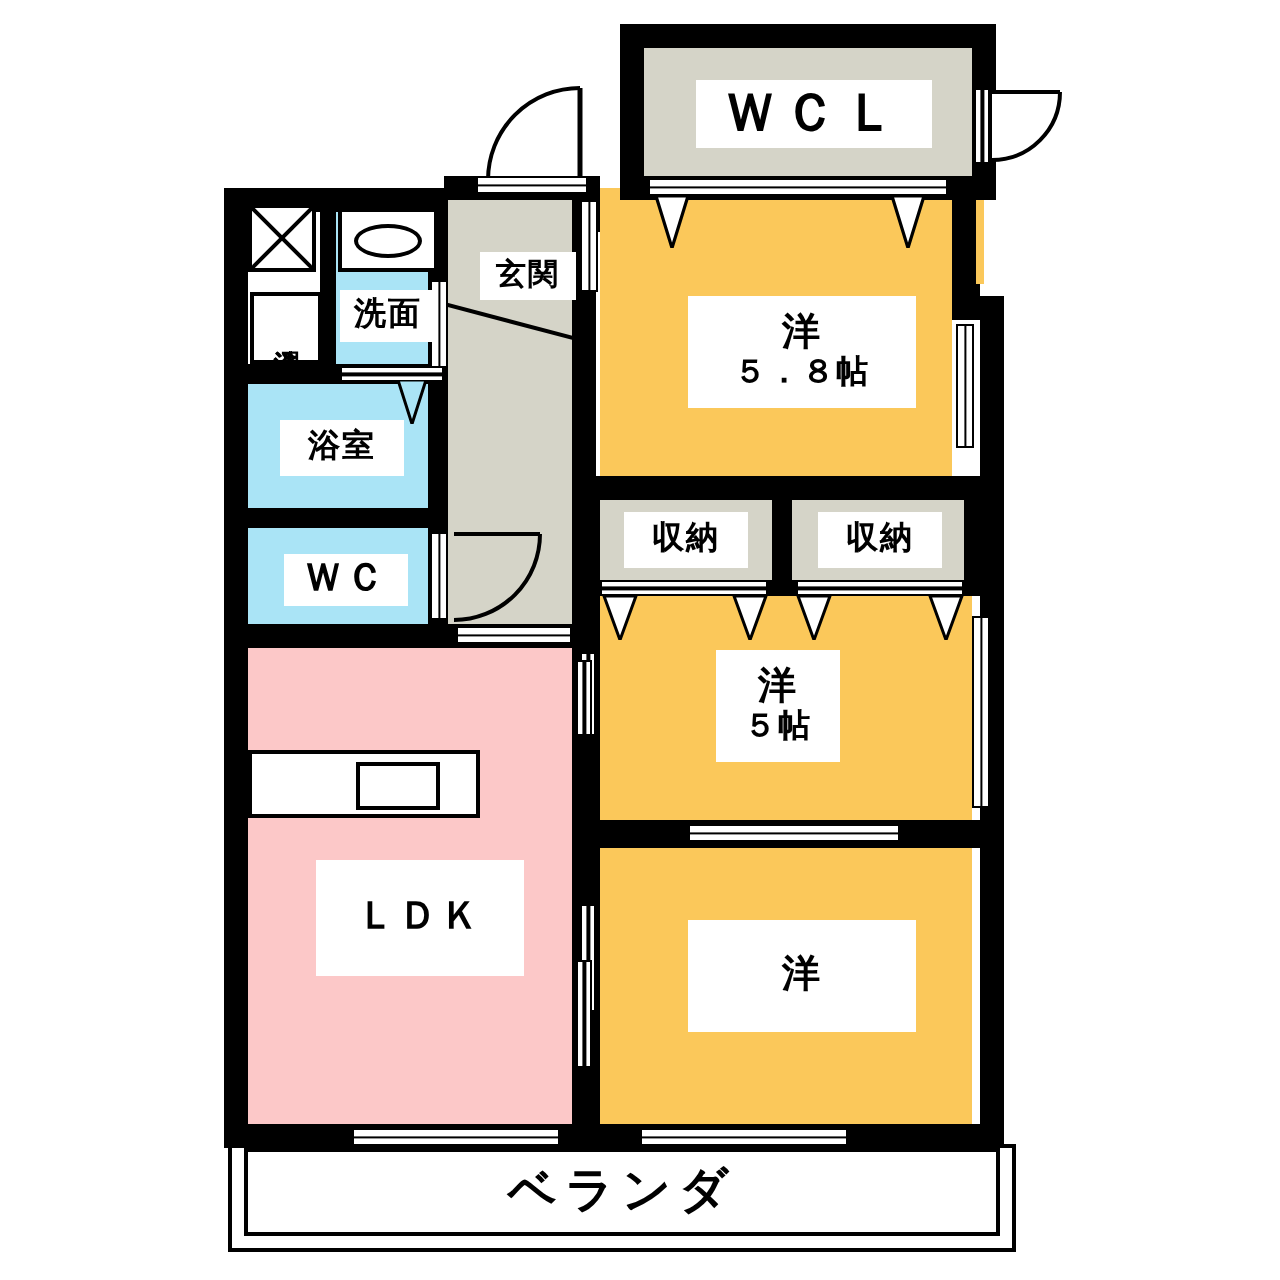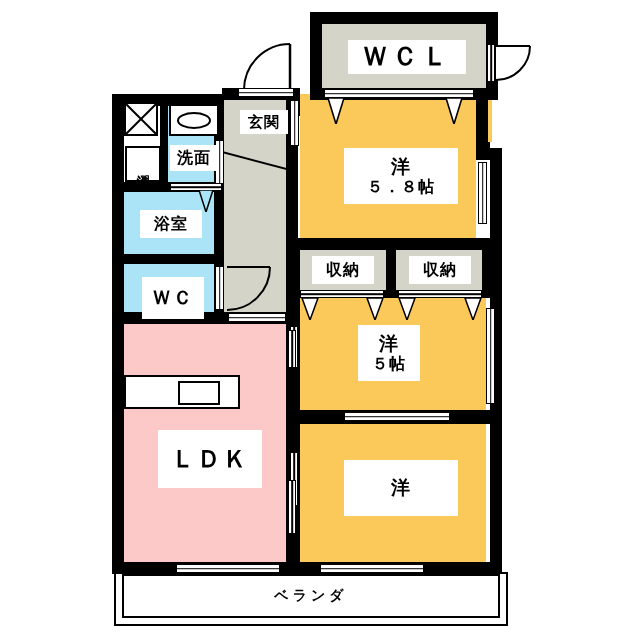--- a/index.html
+++ b/index.html
@@ -38,26 +38,26 @@
     text-align: center;
     line-height: 1.12;
     white-space: nowrap;
     font-weight: 500;
   }
   .label span { display: block; }
 
   .lbl-wcl   { font-size: 26px; letter-spacing: 4px; font-weight: 600;}
   .lbl-room  { font-size: 19px; letter-spacing: 1px; font-weight: 600;}
   .lbl-room .l2 { font-size: 16px; letter-spacing: 1px;}
-  .lbl-ldk   { font-size: 24px; letter-spacing: 2px; font-weight: 600; gap: 10px;}
+  .lbl-ldk   { font-size: 19px; letter-spacing: 2px; font-weight: 600; gap: 10px;}
   .lbl-small { font-size: 16px; letter-spacing: 1px; font-weight: 600;}
   .lbl-wc    { font-size: 19px; letter-spacing: 2px; font-weight: 600;}
-  .lbl-genkan{ font-size: 15px; letter-spacing: 1px; font-weight: 600;}
+  .lbl-genkan{ font-size: 15px; letter-spacing: 1px; font-weight: 600; margin-top: 16px;}
   .lbl-stack { font-size: 13px; letter-spacing: 0px; font-weight: 600; line-height:1.05;}
-  .lbl-veranda{ font-size: 14px; letter-spacing: 4px; font-weight: 600;}
+  .lbl-veranda{ font-size: 24px; letter-spacing: 4px; font-weight: 600;}
 
   
   .sash-h, .sash-v { position: absolute; background:#ffffff; border:1.6px solid #000; box-sizing:border-box;}
   .sash-h::after{content:"";position:absolute;left:0;right:0;top:50%;height:1.6px;background:#000;transform:translateY(-50%);}
   .sash-v::after{content:"";position:absolute;top:0;bottom:0;left:50%;width:1.6px;background:#000;transform:translateX(-50%);}
 
   
   .door { position:absolute; box-sizing:border-box; }
   .door svg { display:block; }
 
@@ -299,21 +299,21 @@
   </div>
 
   <div class="label lbl-ldk" style="left:158px; top:430px; width:104px; height:58px;">
     <span class="l1">ＬＤＫ</span>
   </div>
 
   <div class="label lbl-small" style="left:140px; top:210px; width:62px; height:28px;">
     <span>浴室</span>
   </div>
 
-  <div class="label lbl-wc" style="left:142px; top:277px; width:62px; height:42px;">
+  <div class="label lbl-wc" style="left:142px; top:277px; width:62px; height:26px;">
     <span>ＷＣ</span>
   </div>
 
   <div class="label lbl-small" style="left:170px; top:145px; width:48px; height:26px;">
     <span>洗面</span>
   </div>
 
   <div class="label lbl-stack" style="left:130px; top:150px; width:26px; height:30px;">
     <span style="writing-mode:vertical-rl; text-orientation:upright; letter-spacing:0px;">洗濯</span>
   </div>

